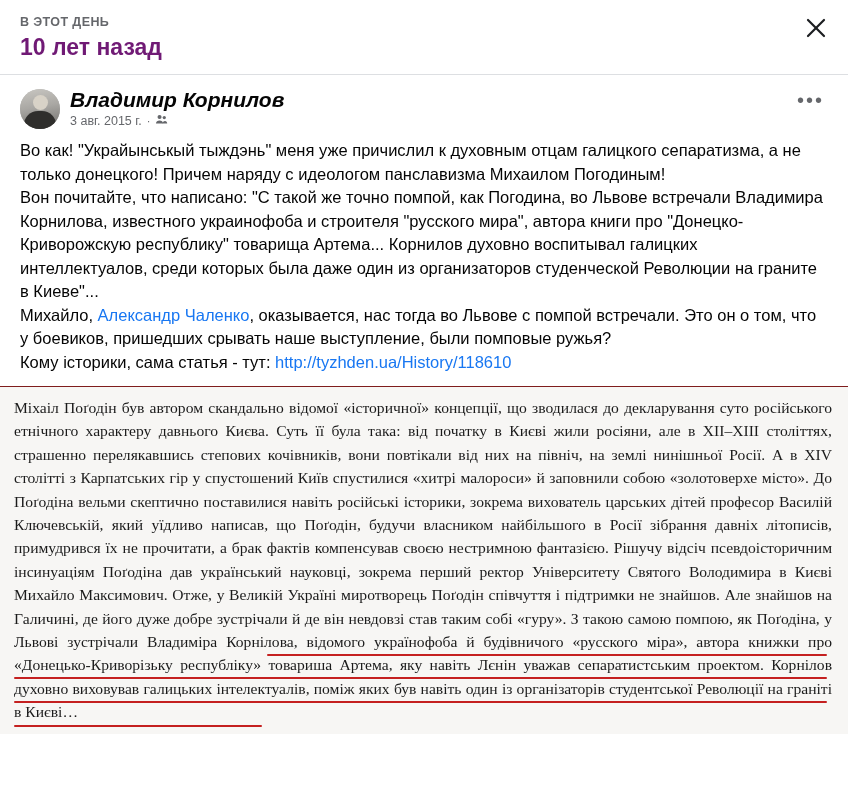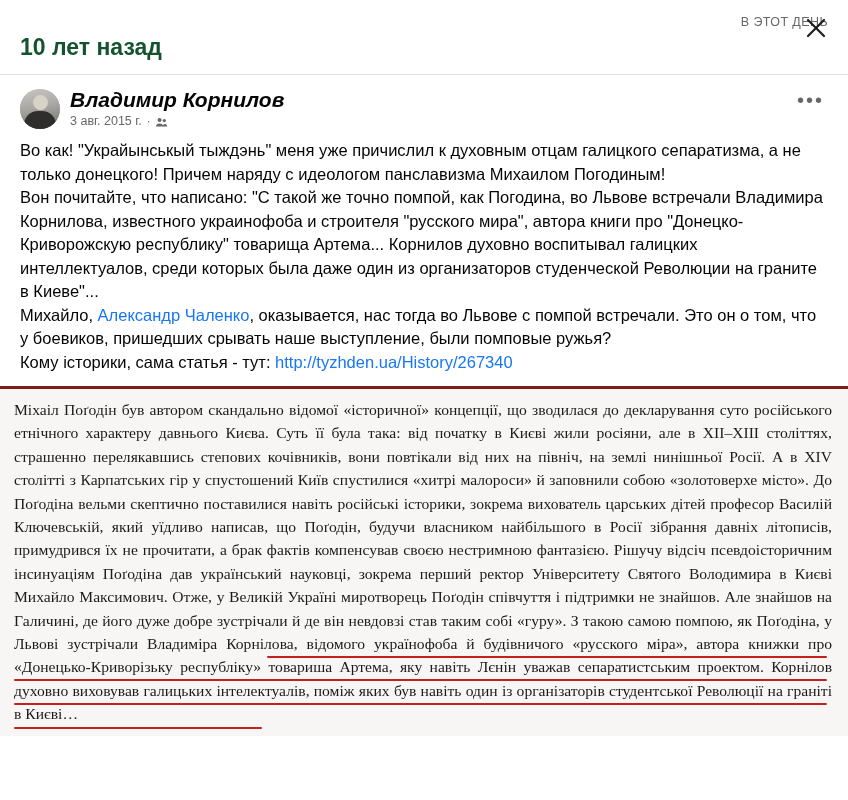--- a/index.html
+++ b/index.html
@@ -20,31 +20,30 @@
   }
 
   
   .memories-header {
     position: relative;
     padding: 14px 20px 12px 20px;
     background: #ffffff;
   }
   .memories-eyebrow {
     font-size: 12.5px;
-    font-weight: normal;
+    font-weight: bold;
     letter-spacing: 0.4px;
     color: #65676b;
     text-transform: uppercase;
     line-height: 16px;
-    text-align: right;
   }
   .memories-title {
     font-size: 23px;
     font-weight: bold;
-    color: #14532d;
+    color: #701a75;
     line-height: 30px;
     margin-top: 2px;
   }
   .close-btn {
     position: absolute;
     top: 10px;
     right: 14px;
     width: 36px;
     height: 36px;
     border: none;
@@ -113,21 +112,21 @@
   }
   .author-name {
     font-size: 21px;
     font-weight: bold;
     color: #050505;
     line-height: 20px;
     font-style: italic;
   }
   .post-meta {
     display: flex;
-    align-items: flex-end;
+    align-items: flex-start;
     gap: 5px;
     margin-top: 3px;
     font-size: 12.5px;
     color: #65676b;
     line-height: 16px;
   }
   .meta-dot { font-size: 11px; color: #65676b; }
   .audience-icon { display: block; }
   .post-menu {
     position: absolute;
@@ -151,21 +150,21 @@
     color: #050505;
   }
   .post-body p { margin: 0; }
   .post-body a {
     color: #1877f2;
     text-decoration: none;
   }
 
   
   .article-scan {
-    border-top: 3px solid #7f1d1d;
+    border-top: 1px solid #7f1d1d;
     background: #f7f6f4;
     padding: 9px 16px 10px 14px;
     position: relative;
   }
   .article-scan .scan-text {
     font-family: "Liberation Serif", serif;
     font-size: 15.6px;
     line-height: 23.4px;
     color: #1b1b1b;
     text-align: justify;
@@ -225,21 +224,21 @@
           </span>
         </div>
       </div>
       <button class="post-menu">•••</button>
     </div>
 
     <div class="post-body">
       <p>Во как! "Украйынськый тыждэнь" меня уже причислил к духовным отцам галицкого сепаратизма, а не только донецкого! Причем наряду с идеологом панславизма Михаилом Погодиным!</p>
       <p>Вон почитайте, что написано: "С такой же точно помпой, как Погодина, во Львове встречали Владимира Корнилова, известного украинофоба и строителя "русского мира", автора книги про "Донецко-Криворожскую республику" товарища Артема... Корнилов духовно воспитывал галицких интеллектуалов, среди которых была даже один из организаторов студенческой Революции на граните в Киеве"...</p>
       <p><span>Михайло, </span><a href="#">Александр Чаленко</a><span>, оказывается, нас тогда во Львове с помпой встречали. Это он о том, что у боевиков, пришедших срывать наше выступление, были помповые ружья?</span></p>
-      <p><span>Кому історики, сама статья - тут: </span><a href="#">http://tyzhden.ua/History/267340</a></p>
+      <p><span>Кому історики, сама статья - тут: </span><a href="#">http://tyzhden.ua/History/118610</a></p>
     </div>
   </div>
 
   <div class="scan-wrap">
     <div class="article-scan">
       <p class="scan-text">Міхаіл Поґодін був автором скандально відомої «історичної» концепції, що зводилася до декларування суто російського етнічного характеру давнього Києва. Суть її була така: від початку в Києві жили росіяни, але в XII–XIII століттях, страшенно перелякавшись степових кочівників, вони повтікали від них на північ, на землі нинішньої Росії. А в XIV столітті з Карпатських гір у спустошений Київ спустилися «хитрі малороси» й заповнили собою «золотоверхе місто». До Поґодіна вельми скептично поставилися навіть російські історики, зокрема вихователь царських дітей професор Василій Ключевській, який уїдливо написав, що Поґодін, будучи власником найбільшого в Росії зібрання давніх літописів, примудрився їх не прочитати, а брак фактів компенсував своєю нестримною фантазією. Рішучу відсіч псевдоісторичним інсинуаціям Поґодіна дав український науковці, зокрема перший ректор Університету Святого Володимира в Києві Михайло Максимович. Отже, у Великій Україні миротворець Поґодін співчуття і підтримки не знайшов. Але знайшов на Галичині, де його дуже добре зустрічали й де він невдовзі став таким собі «гуру». З такою самою помпою, як Поґодіна, у Львові зустрічали Владиміра Корнілова, відомого українофоба й будівничого «русского міра», автора книжки про «Донецько-Криворізьку республіку» товариша Артема, яку навіть Лєнін уважав сепаратистським проектом. Корнілов духовно виховував галицьких інтелектуалів, поміж яких був навіть один із організаторів студентської Революції на граніті в Києві…</p>
       <div class="scan-underline u1"></div>
       <div class="scan-underline u2"></div>
       <div class="scan-underline u3"></div>
       <div class="scan-underline u4"></div>

